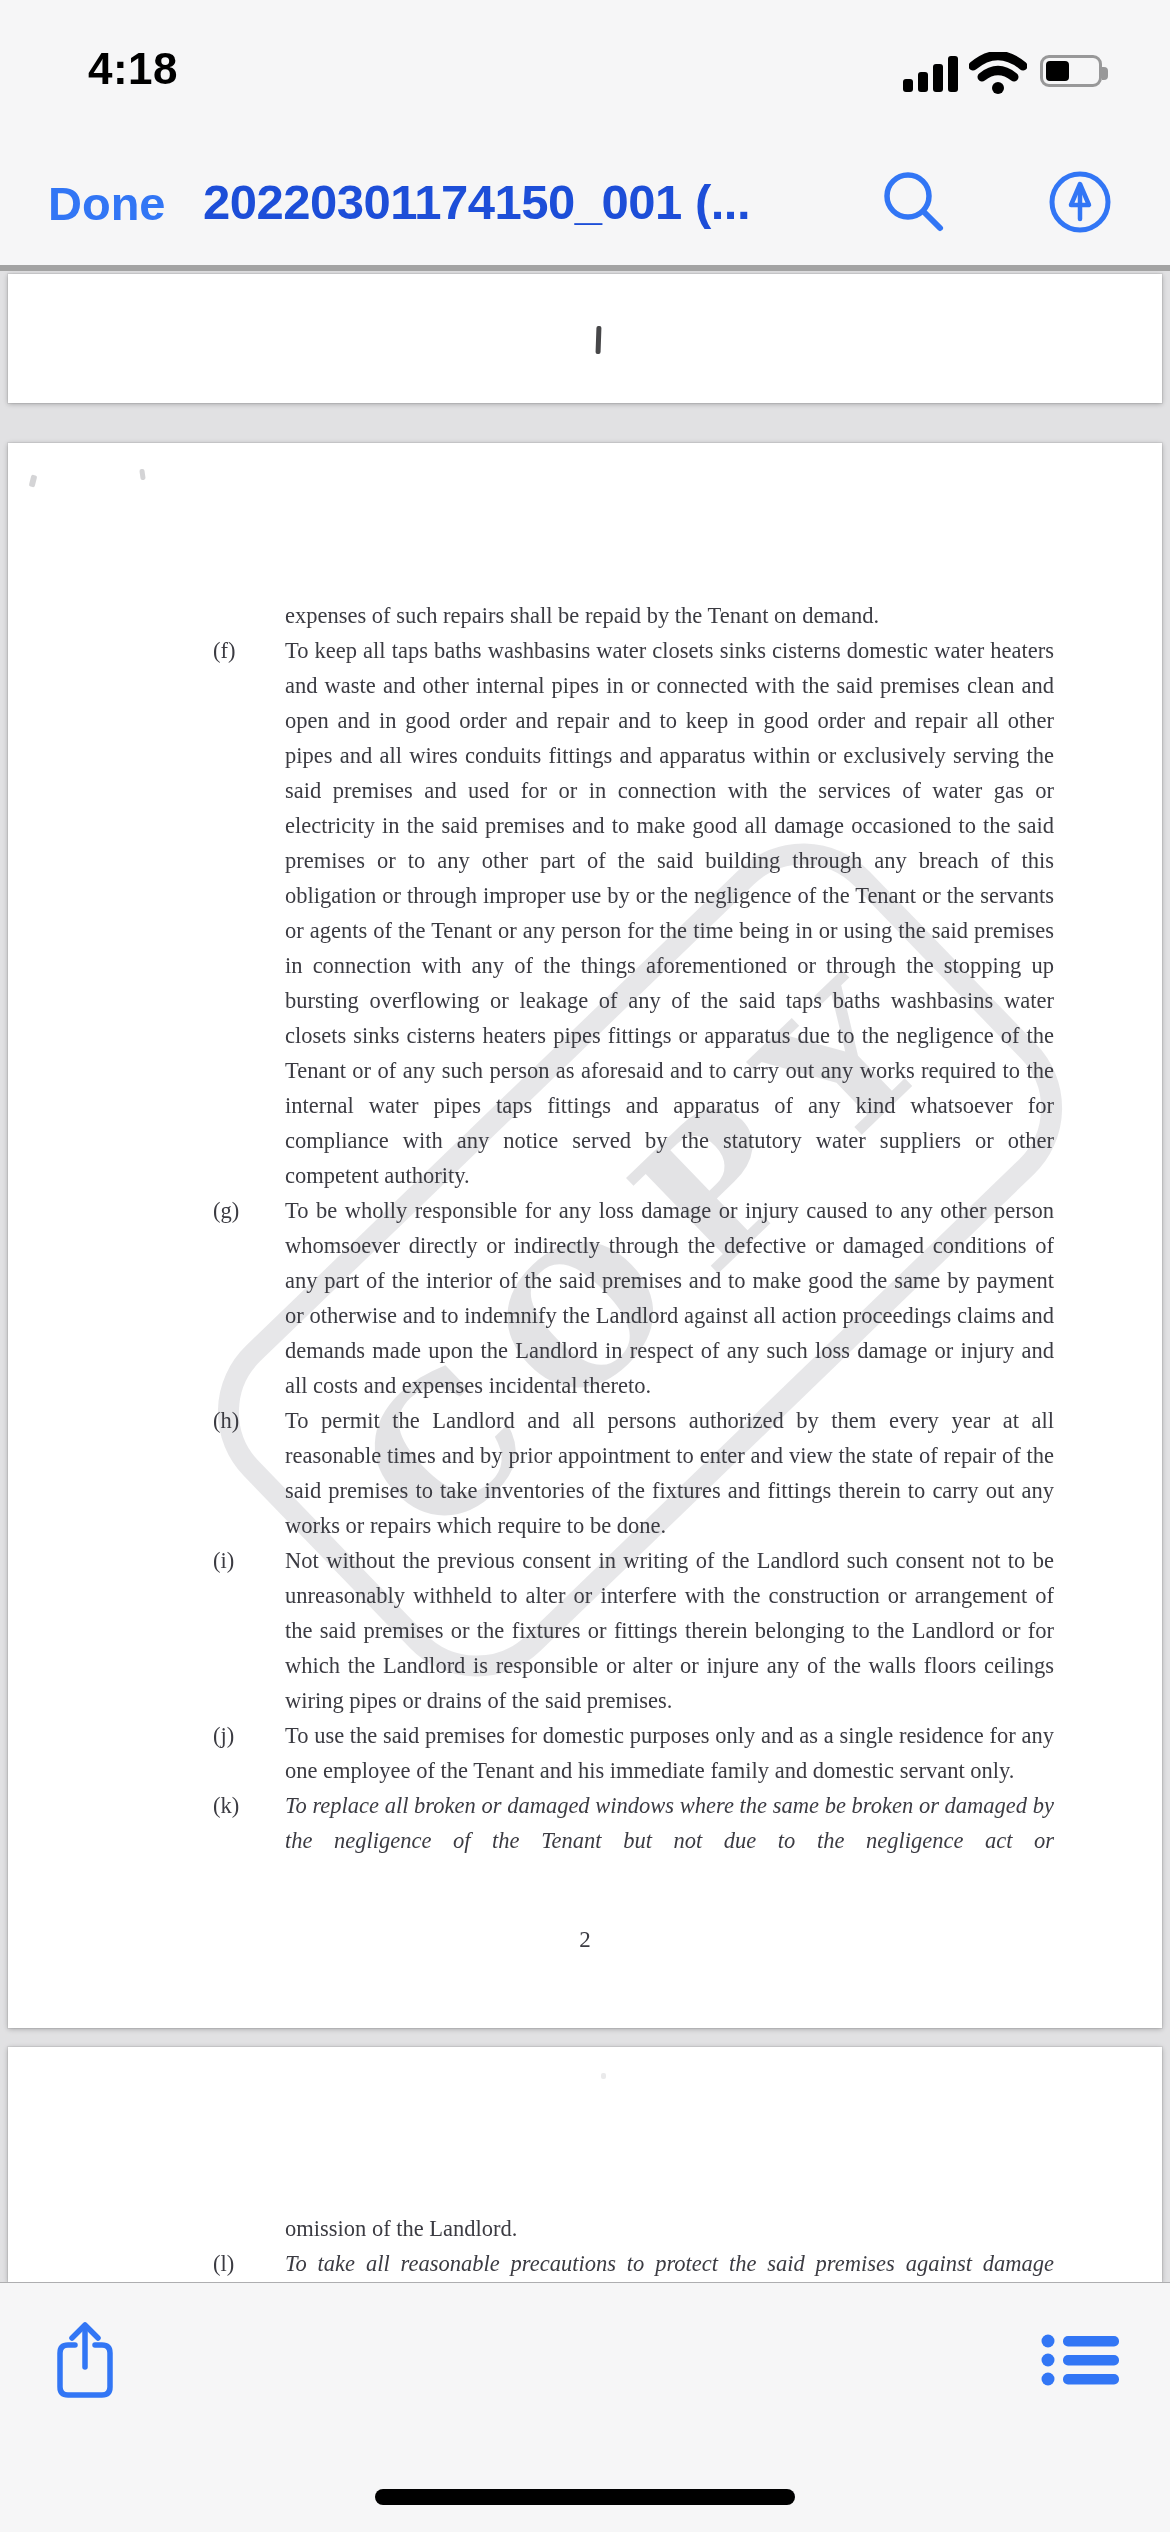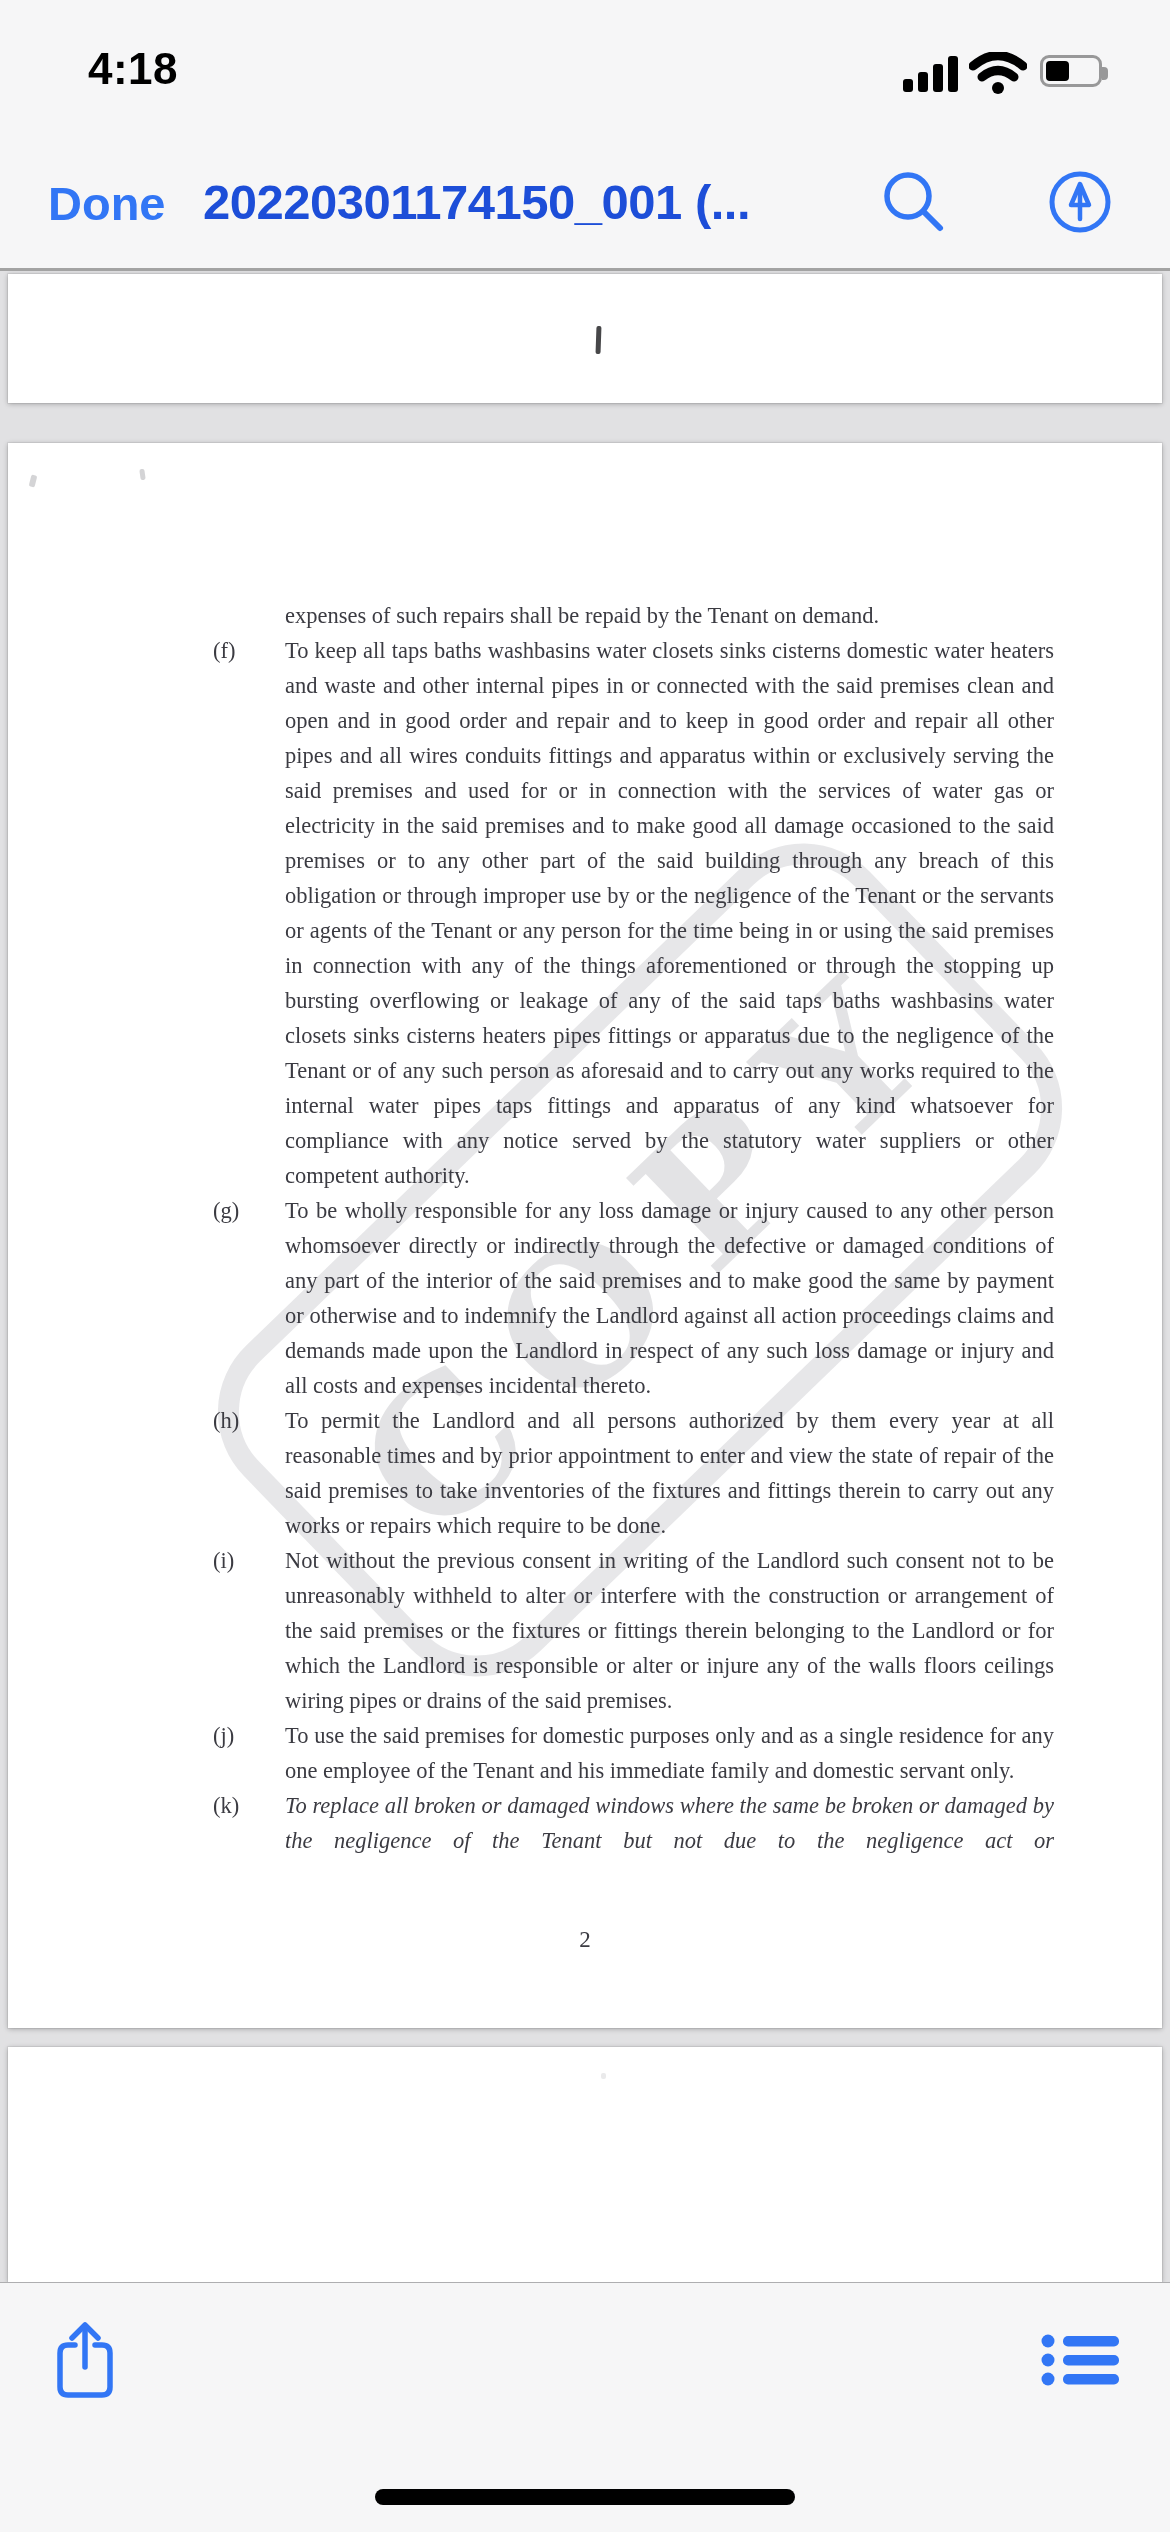--- a/index.html
+++ b/index.html
@@ -2,21 +2,21 @@
 <html><head>
 <meta charset="utf-8">
 <style>
   * { margin:0; padding:0; box-sizing:border-box; }
   html,body { width:1170px; height:2532px; }
   body { font-family:"Liberation Sans","DejaVu Sans",sans-serif; background:#e1e1e3; position:relative; overflow:hidden; }
 
   .screen { position:absolute; inset:0; width:1170px; height:2532px; background:#e1e1e3; }
 
   
-  .header { position:absolute; top:0; left:0; width:1170px; height:271px; background:#f6f6f7; border-bottom:3px solid #a3a3a3; z-index:30; }
+  .header { position:absolute; top:0; left:0; width:1170px; height:271px; background:#f6f6f7; border-bottom:6px solid #a3a3a3; z-index:30; }
   .time { position:absolute; left:88px; top:44px; font-size:44px; font-weight:700; letter-spacing:0.5px; color:#000; }
   .sig { position:absolute; left:903px; top:56px; }
   .wifi { position:absolute; left:969px; top:52px; }
   .batt { position:absolute; left:1040px; top:55px; width:62px; height:32px; border:3px solid rgba(0,0,0,.38); border-radius:9px; }
   .batt-fill { position:absolute; left:3px; top:3px; width:23px; height:20px; background:#000; border-radius:4px; }
   .batt-nub { position:absolute; right:-9px; top:9px; width:6px; height:13px; background:rgba(0,0,0,.38); border-radius:0 4px 4px 0; }
 
   .done { position:absolute; left:48px; top:176px; font-size:47px; font-weight:600; color:#3276f5; }
   .doc-title { position:absolute; left:203px; top:174px; font-size:49px; font-weight:650; letter-spacing:-0.5px; color:#1d4ed8; white-space:nowrap; }
   .nav-ic { position:absolute; top:168px; }
@@ -149,20 +149,30 @@
           <span class="clabel">(k)</span>
           <div class="ctext justify-last">To replace all broken or damaged windows where the same be broken or damaged by the negligence of the Tenant but not due to the negligence act or</div>
         </div>
       </div>
 
       <div class="pagenum">2</div>
     </div>
 
     <div class="sheet page2">
       <div class="speck" style="left:593px; top:26px; width:5px; height:6px; opacity:.5;"></div>
+      <div class="textblock textblock2">
+        <div class="clause">
+          <span class="clabel"></span>
+          <div class="ctext" style="text-align:left;">omission of the Landlord.</div>
+        </div>
+        <div class="clause">
+          <span class="clabel">(l)</span>
+          <div class="ctext justify-last">To take all reasonable precautions to protect the said premises against damage</div>
+        </div>
+      </div>
     </div>
   </div>
 
   <div class="toolbar">
     <svg class="tool-share" width="66" height="84" viewBox="0 0 66 84">
       <path d="M23 26 H16 Q8 26 8 34 V68 Q8 76 16 76 H50 Q58 76 58 68 V34 Q58 26 50 26 H43" fill="none" stroke="#3276f5" stroke-width="5.5" stroke-linecap="round" stroke-linejoin="round"></path>
       <line x1="33" y1="48" x2="33" y2="7" stroke="#3276f5" stroke-width="5.5" stroke-linecap="round"></line>
       <path d="M20 19 L33 6 L46 19" fill="none" stroke="#3276f5" stroke-width="5.5" stroke-linecap="round" stroke-linejoin="round"></path>
     </svg>
 

